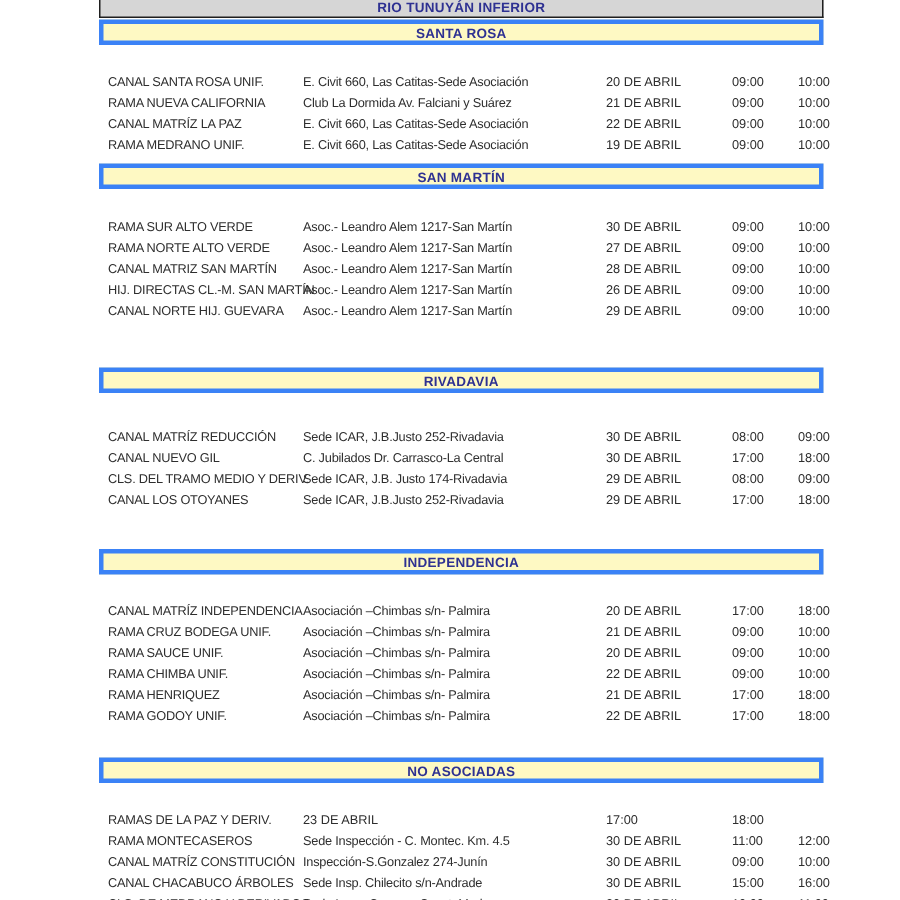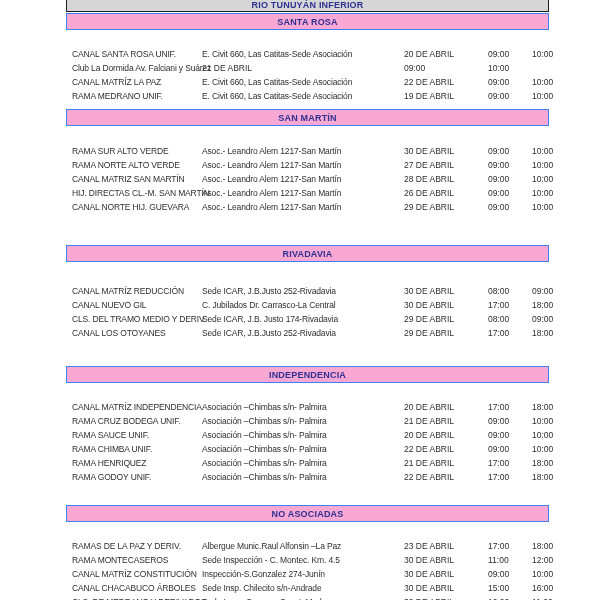--- a/index.html
+++ b/index.html
@@ -38,22 +38,22 @@
     font-size: 9px;
     font-weight: bold;
     letter-spacing: 0.2px;
     color: var(--header-text, #2e3192);
     line-height: 11px;
     white-space: nowrap;
   }
   .section-header {
     box-sizing: border-box;
     height: 17px;
-    border: 1px solid #3b82f6;
-    background: #f9a8d4;
+    border: 3px solid #3b82f6;
+    background: #fef9c3;
     display: flex;
     align-items: center;
     justify-content: center;
   }
   .section-title {
     font-size: 9px;
     font-weight: bold;
     letter-spacing: 0.2px;
     color: var(--header-text, #2e3192);
     white-space: nowrap;
@@ -99,20 +99,21 @@
     <div class="rows">
   <div class="row">
     <span class="cell name">CANAL SANTA ROSA UNIF.</span>
     <span class="cell loc">E. Civit 660, Las Catitas-Sede Asociación</span>
     <span class="cell date">20 DE ABRIL</span>
     <span class="cell t1">09:00</span>
     <span class="cell t2">10:00</span>
   </div>
 
   <div class="row">
+    <span class="cell name">RAMA NUEVA CALIFORNIA</span>
     <span class="cell loc">Club La Dormida Av. Falciani y Suárez</span>
     <span class="cell date">21 DE ABRIL</span>
     <span class="cell t1">09:00</span>
     <span class="cell t2">10:00</span>
   </div>
 
   <div class="row">
     <span class="cell name">CANAL MATRÍZ LA PAZ</span>
     <span class="cell loc">E. Civit 660, Las Catitas-Sede Asociación</span>
     <span class="cell date">22 DE ABRIL</span>
@@ -271,21 +272,20 @@
 </div>
   </section>
 
   <section class="sec5">
     <div class="section-header">
       <span class="section-title">NO ASOCIADAS</span>
     </div>
     <div class="rows">
   <div class="row">
     <span class="cell name">RAMAS DE LA PAZ Y DERIV.</span>
-    <span class="cell loc">Albergue Munic.Raul Alfonsin –La Paz</span>
     <span class="cell date">23 DE ABRIL</span>
     <span class="cell t1">17:00</span>
     <span class="cell t2">18:00</span>
   </div>
 
   <div class="row">
     <span class="cell name">RAMA MONTECASEROS</span>
     <span class="cell loc">Sede Inspección - C. Montec. Km. 4.5</span>
     <span class="cell date">30 DE ABRIL</span>
     <span class="cell t1">11:00</span>

